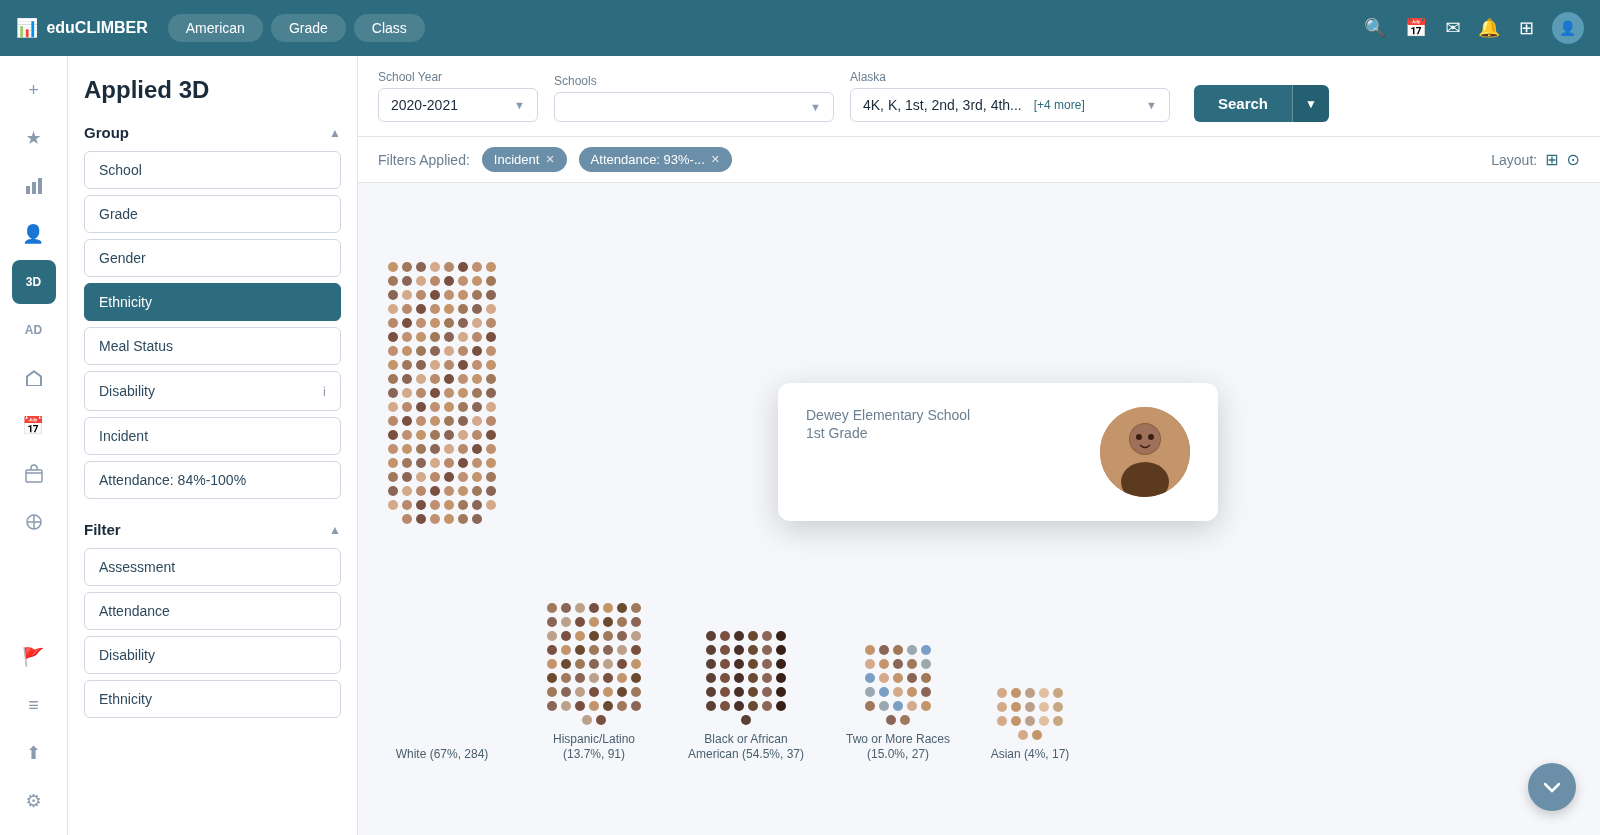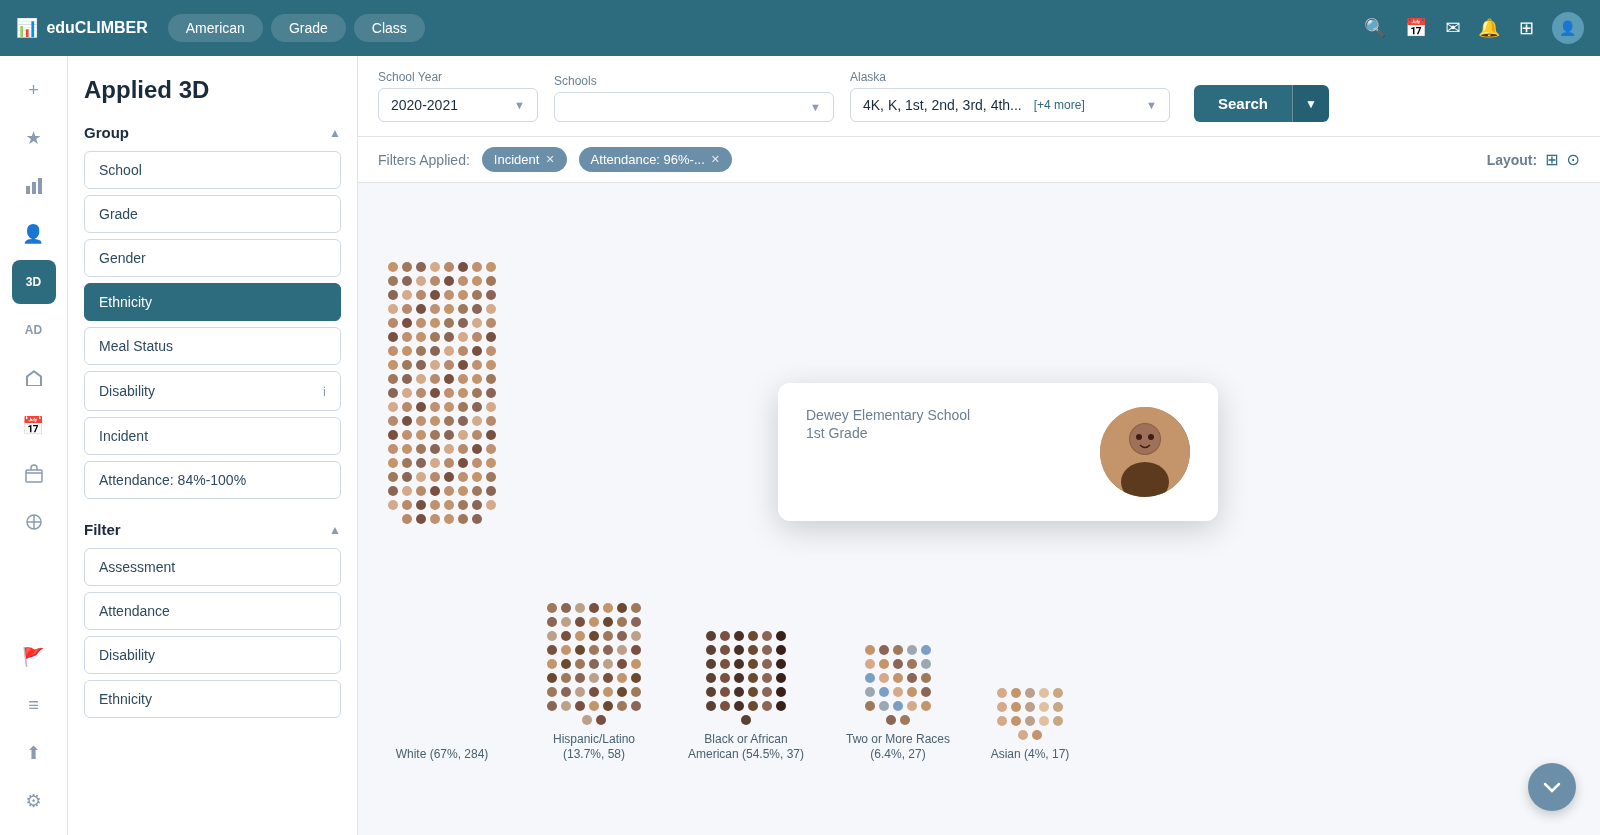--- a/index.html
+++ b/index.html
@@ -146,21 +146,21 @@
     }
     .filters-label { font-size: 14px; color: #6b7f90; }
     .filter-chip {
       display: flex; align-items: center; gap: 6px;
       background: #6b8fa8; color: white;
       border-radius: 20px; padding: 5px 12px;
       font-size: 13px;
     }
     .filter-chip-x { cursor: pointer; font-size: 11px; opacity: 0.8; }
     .layout-controls { margin-left: auto; display: flex; align-items: center; gap: 8px; }
-    .layout-label { font-size: 14px; color: #6b7f90; font-weight: bold; }
+    .layout-label { font-size: 14px; color: #6b7f90; }
     .layout-icon { color: #2d6b7f; font-size: 16px; cursor: pointer; }
 
     
     .chart-area {
       padding: 20px 24px;
       display: flex;
       align-items: flex-end;
       gap: 32px;
       min-height: 600px;
       position: relative;
@@ -389,21 +389,21 @@
     </div>
   </div>
 
   <div class="filters-bar">
     <span class="filters-label">Filters Applied:</span>
     <div class="filter-chip">
       <span>Incident</span>
       <span class="filter-chip-x">✕</span>
     </div>
     <div class="filter-chip">
-      <span>Attendance: 96%-...</span>
+      <span>Attendance: 93%-...</span>
       <span class="filter-chip-x">✕</span>
     </div>
     <div class="layout-controls">
       <span class="layout-label">Layout:</span>
       <span class="layout-icon">⊞</span>
       <span class="layout-icon">⊙</span>
     </div>
   </div>
 
   <div class="chart-area">
@@ -618,21 +618,21 @@
           <span class="dot" style="width: 10px; height: 10px; border-radius: 50%; display: inline-block; margin: 1px; background: rgb(139, 101, 85);"></span>
           <span class="dot" style="width: 10px; height: 10px; border-radius: 50%; display: inline-block; margin: 1px; background: rgb(188, 160, 138);"></span>
           <span class="dot" style="width: 10px; height: 10px; border-radius: 50%; display: inline-block; margin: 1px; background: rgb(122, 80, 64);"></span>
           <span class="dot" style="width: 10px; height: 10px; border-radius: 50%; display: inline-block; margin: 1px; background: rgb(196, 149, 106);"></span>
           <span class="dot" style="width: 10px; height: 10px; border-radius: 50%; display: inline-block; margin: 1px; background: rgb(107, 74, 48);"></span>
           <span class="dot" style="width: 10px; height: 10px; border-radius: 50%; display: inline-block; margin: 1px; background: rgb(160, 120, 90);"></span>
           <span class="dot" style="width: 10px; height: 10px; border-radius: 50%; display: inline-block; margin: 1px; background: rgb(139, 101, 85);"></span>
           <span class="dot" style="width: 10px; height: 10px; border-radius: 50%; display: inline-block; margin: 1px; background: rgb(188, 160, 138);"></span>
           <span class="dot" style="width: 10px; height: 10px; border-radius: 50%; display: inline-block; margin: 1px; background: rgb(122, 80, 64);"></span>
         </div>
-      <span class="col-label">Hispanic/Latino (13.7%, 58)</span>
+      <span class="col-label">Hispanic/Latino (13.7%, 91)</span>
     </div>
 
     <div class="ethnicity-col">
       <div class="dot-grid" id="black-dots" style="max-width:90px; align-content: flex-start;">
           <span class="dot" style="width: 10px; height: 10px; border-radius: 50%; display: inline-block; margin: 1px; background: rgb(92, 64, 51);"></span>
           <span class="dot" style="width: 10px; height: 10px; border-radius: 50%; display: inline-block; margin: 1px; background: rgb(122, 80, 64);"></span>
           <span class="dot" style="width: 10px; height: 10px; border-radius: 50%; display: inline-block; margin: 1px; background: rgb(74, 48, 40);"></span>
           <span class="dot" style="width: 10px; height: 10px; border-radius: 50%; display: inline-block; margin: 1px; background: rgb(107, 74, 48);"></span>
           <span class="dot" style="width: 10px; height: 10px; border-radius: 50%; display: inline-block; margin: 1px; background: rgb(139, 101, 85);"></span>
           <span class="dot" style="width: 10px; height: 10px; border-radius: 50%; display: inline-block; margin: 1px; background: rgb(58, 32, 24);"></span>
@@ -694,21 +694,21 @@
           <span class="dot" style="width: 10px; height: 10px; border-radius: 50%; display: inline-block; margin: 1px; background: rgb(196, 149, 106);"></span>
           <span class="dot" style="width: 10px; height: 10px; border-radius: 50%; display: inline-block; margin: 1px; background: rgb(139, 101, 85);"></span>
           <span class="dot" style="width: 10px; height: 10px; border-radius: 50%; display: inline-block; margin: 1px; background: rgb(160, 120, 90);"></span>
           <span class="dot" style="width: 10px; height: 10px; border-radius: 50%; display: inline-block; margin: 1px; background: rgb(155, 168, 176);"></span>
           <span class="dot" style="width: 10px; height: 10px; border-radius: 50%; display: inline-block; margin: 1px; background: rgb(123, 159, 196);"></span>
           <span class="dot" style="width: 10px; height: 10px; border-radius: 50%; display: inline-block; margin: 1px; background: rgb(212, 170, 138);"></span>
           <span class="dot" style="width: 10px; height: 10px; border-radius: 50%; display: inline-block; margin: 1px; background: rgb(196, 149, 106);"></span>
           <span class="dot" style="width: 10px; height: 10px; border-radius: 50%; display: inline-block; margin: 1px; background: rgb(139, 101, 85);"></span>
           <span class="dot" style="width: 10px; height: 10px; border-radius: 50%; display: inline-block; margin: 1px; background: rgb(160, 120, 90);"></span>
         </div>
-      <span class="col-label">Two or More Races (6.4%, 27)</span>
+      <span class="col-label">Two or More Races (15.0%, 27)</span>
     </div>
 
     <div class="ethnicity-col">
       <div class="dot-grid" id="asian-dots" style="max-width:80px; align-content: flex-start;">
           <span class="dot" style="width: 10px; height: 10px; border-radius: 50%; display: inline-block; margin: 1px; background: rgb(212, 170, 138);"></span>
           <span class="dot" style="width: 10px; height: 10px; border-radius: 50%; display: inline-block; margin: 1px; background: rgb(196, 149, 106);"></span>
           <span class="dot" style="width: 10px; height: 10px; border-radius: 50%; display: inline-block; margin: 1px; background: rgb(188, 160, 138);"></span>
           <span class="dot" style="width: 10px; height: 10px; border-radius: 50%; display: inline-block; margin: 1px; background: rgb(224, 192, 160);"></span>
           <span class="dot" style="width: 10px; height: 10px; border-radius: 50%; display: inline-block; margin: 1px; background: rgb(200, 168, 130);"></span>
           <span class="dot" style="width: 10px; height: 10px; border-radius: 50%; display: inline-block; margin: 1px; background: rgb(212, 170, 138);"></span>

